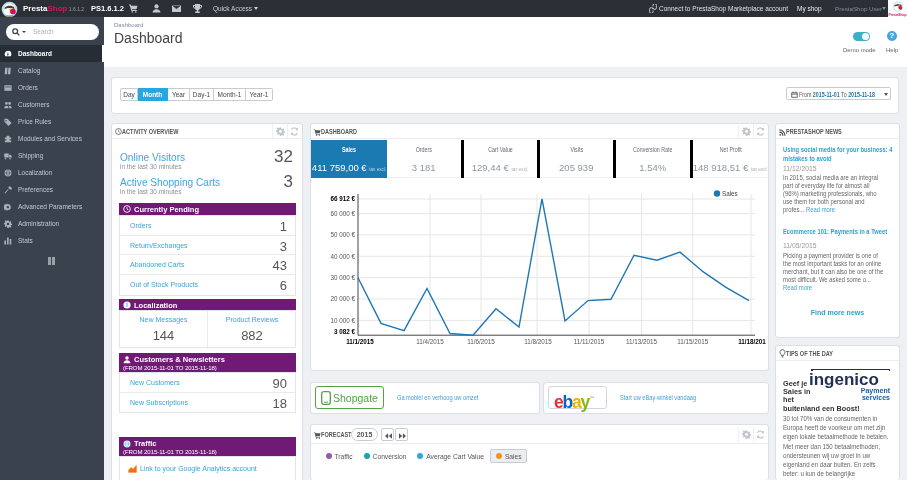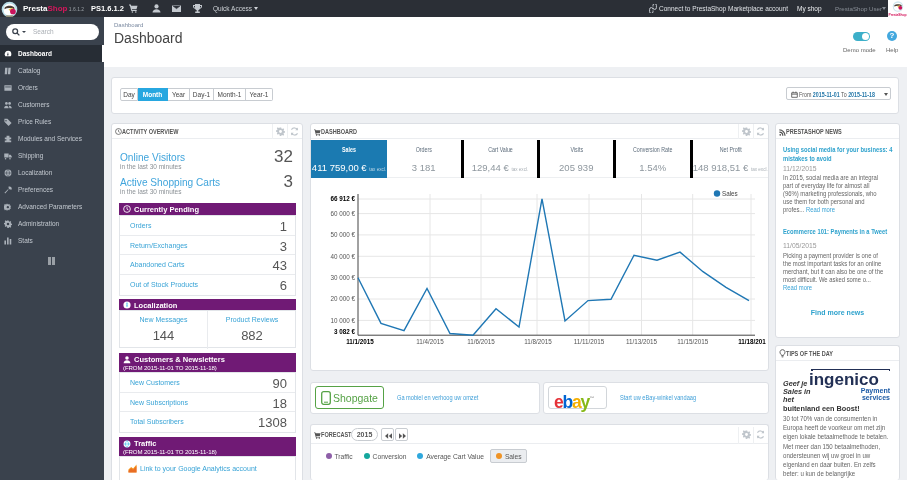--- a/index.html
+++ b/index.html
@@ -298,24 +298,20 @@
     <div class="abs" style="left:4px;top:10.5px;font-size:6.1px;letter-spacing:-0.1px;">(FROM 2015-11-01 TO 2015-11-18)</div>
   </div>
   <div class="row-tbl" style="left:7px;top:248px;width:177px;">
     <div class="trow">
           <span class="tl">New Customers</span>
           <span class="tv">90</span>
         </div>
     <div class="trow">
           <span class="tl">New Subscriptions</span>
           <span class="tv">18</span>
-        </div>
-    <div class="trow">
-          <span class="tl">Total Subscribers</span>
-          <span class="tv">1308</span>
         </div>
   </div>
 
   <div class="blue-bar" style="left:7px;top:313px;width:177px;height:19px;">
     <svg class="abs" style="left:4px;top:3px;" width="8" height="8" viewBox="0 0 10 10">
           <circle cx="5" cy="5" r="4.3" fill="#fff"></circle>
           <path d="M0.7 5h8.6M5 0.7c-2.5 2.5-2.5 6.1 0 8.6c2.5-2.5 2.5-6.1 0-8.6z" stroke="#1fb2e9" stroke-width="0.7" fill="none"></path>
         </svg>
     <div class="abs" style="left:15px;top:1.5px;font-size:7.5px;font-weight:bold;">Traffic</div>
     <div class="abs" style="left:4px;top:10.5px;font-size:6.1px;letter-spacing:-0.1px;">(FROM 2015-11-01 TO 2015-11-18)</div>
@@ -491,17 +487,17 @@
           <path fill="none" stroke="#555" stroke-width="1" d="M4 0.6a3 3 0 0 1 1.7 5.4c-0.4 0.3-0.6 0.8-0.6 1.2h-2.2c0-0.4-0.2-0.9-0.6-1.2A3 3 0 0 1 4 0.6z"></path>
           <path stroke="#555" stroke-width="0.8" d="M2.9 8h2.2M3.1 9h1.8"></path>
         </svg>
     <div class="pt">TIPS OF THE DAY</div>
   </div>
   <div class="abs" style="left:35px;top:22.5px;width:79px;height:1.2px;background:#223055;"></div>
   <div class="abs" style="left:35px;top:23.7px;width:1.5px;height:1.5px;background:#223055;"></div>
   <div class="abs" style="left:112.5px;top:23.7px;width:1.5px;height:1.5px;background:#223055;"></div>
   <div class="abs" style="left:33px;top:24px;font-size:17px;font-weight:bold;color:#223055;letter-spacing:0px;">ingenico</div>
   <div class="abs" style="left:36px;top:41px;width:78px;text-align:right;font-size:7px;font-weight:bold;color:#1d5ba6;line-height:7.3px;">Payment<br>services</div>
-  <div class="abs" style="left:7px;top:34px;font-size:7.3px;font-weight:bold;color:#333;line-height:8px;font-style:italic;">Geef je<br>Sales in<br>het</div>
+  <div class="abs" style="left:7px;top:34px;font-size:7.3px;font-weight:bold;color:#333;line-height:8px;">Geef je<br>Sales in<br>het</div>
   <div class="abs" style="left:7px;top:57.5px;font-size:7.3px;font-weight:bold;color:#333;">buitenland een Boost!</div>
   <div class="abs condX" style="left:7px;top:68px;font-size:7.3px;color:#666;line-height:9.2px;">30 tot 70% van de consumenten in<br>Europa heeft de voorkeur om met zijn<br>eigen lokale betaalmethode te betalen.<br>Met meer dan 150 betaalmethoden,<br>ondersteunen wij uw groei in uw<br>eigenland en daar buiten. En zelfs<br>beter: u kun de belangrijke<br>betaalmethoden activeren met een</div>
 </div>
 </div>
 
 </body></html>

